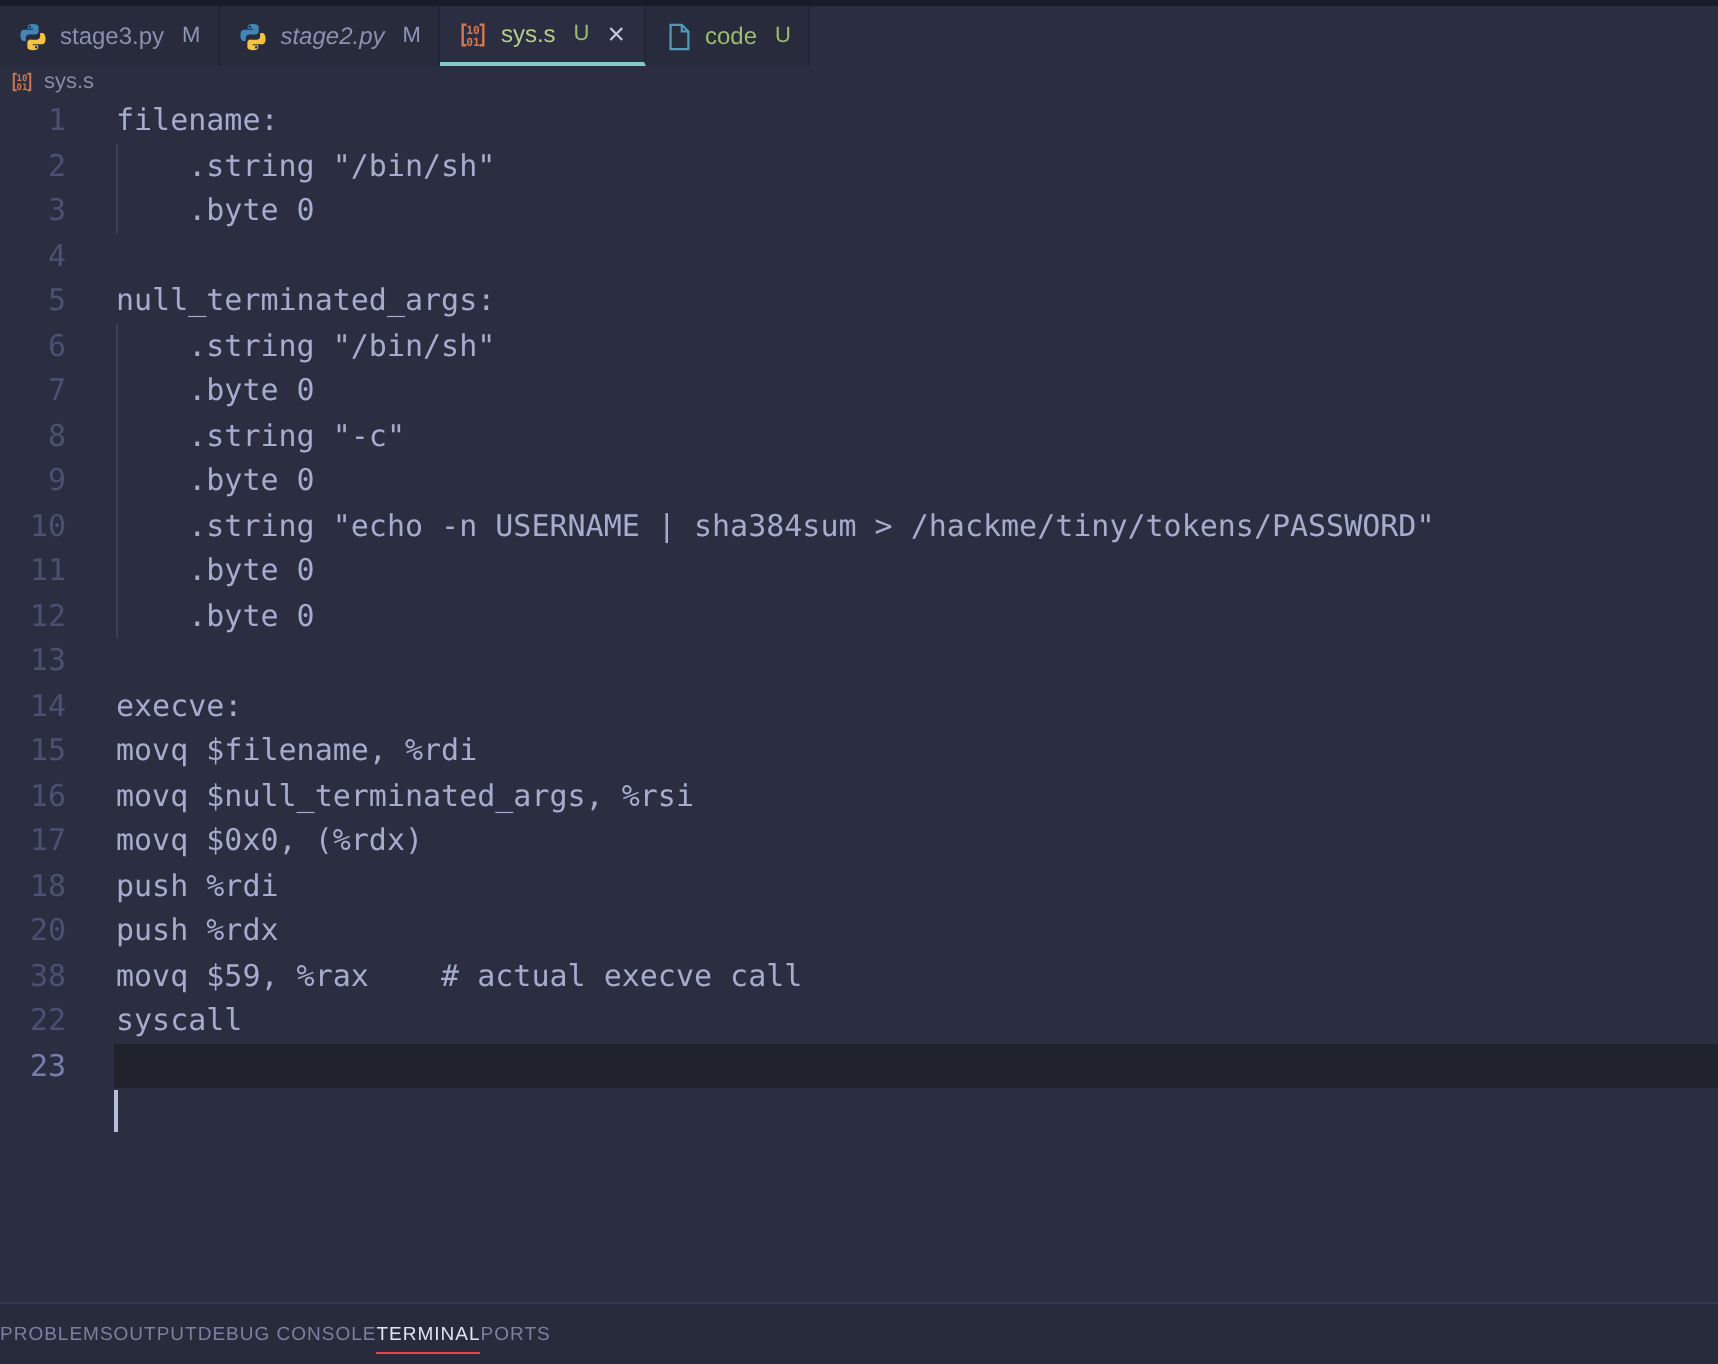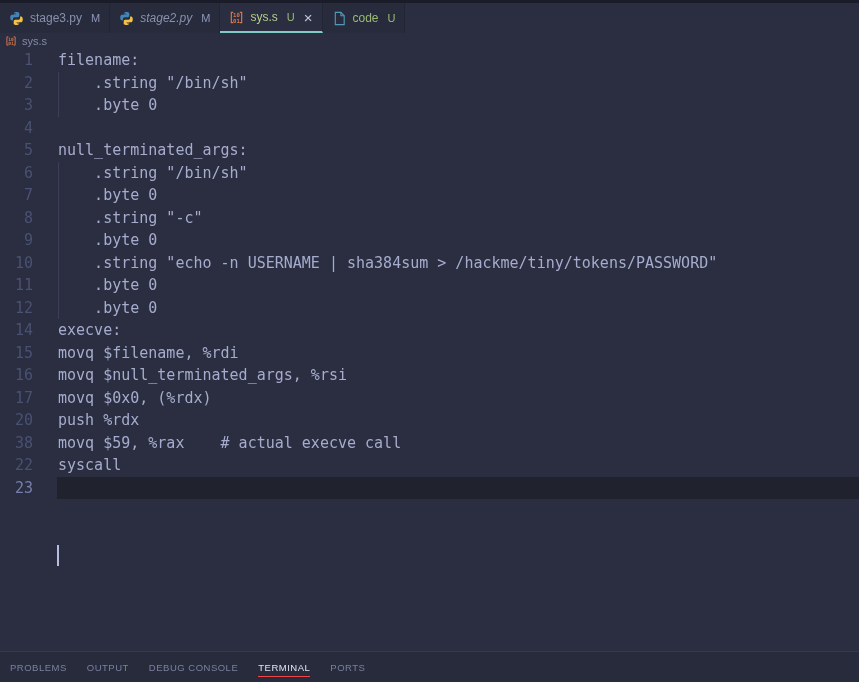--- a/index.html
+++ b/index.html
@@ -40,21 +40,21 @@
   .row.current .code{background:#20232e;}
   .row.current .num{color:#767fae;}
   .guide{position:absolute;left:58px;width:1px;background:#3a4058;}
   .g1{top:22.5px;height:45px;}
   .g2{top:112.5px;height:157.5px;}
   .cursor{position:absolute;left:57px;top:495.5px;width:2px;height:21px;background:#b6bedd;}
 
   
   .panel{position:absolute;left:0;right:0;bottom:0;height:31px;background:#272b3c;
          border-top:1px solid #343a55;box-sizing:border-box;display:flex;align-items:center;}
-  .ptab{font-size:9.5px;letter-spacing:.5px;color:#7b81a0;padding:0 10px;height:100%;
+  .ptab{font-size:9.5px;letter-spacing:.5px;color:#7b81a0;padding:0 0;height:100%;
         display:flex;align-items:center;cursor:pointer;}
   .plabel{padding-bottom:4px;padding-top:4px;white-space:nowrap;}
   .ptab.active{color:#e0e4f2;}
   .ptab.active .plabel{padding-bottom:3px;border-bottom:1px solid #ef4444;}
 </style>
 </head>
 <body>
 
 <div class="app">
   <div class="top-border"></div>
@@ -164,34 +164,42 @@
       </div>
     <div class="row">
         <span class="num">11</span>
         <span class="code">    .byte 0</span>
       </div>
     <div class="row">
         <span class="num">12</span>
         <span class="code">    .byte 0</span>
       </div>
     <div class="row">
+        <span class="num">13</span>
+        <span class="code"></span>
+      </div>
+    <div class="row">
         <span class="num">14</span>
         <span class="code">execve:</span>
       </div>
     <div class="row">
         <span class="num">15</span>
         <span class="code">movq $filename, %rdi</span>
       </div>
     <div class="row">
         <span class="num">16</span>
         <span class="code">movq $null_terminated_args, %rsi</span>
       </div>
     <div class="row">
         <span class="num">17</span>
         <span class="code">movq $0x0, (%rdx)</span>
+      </div>
+    <div class="row">
+        <span class="num">18</span>
+        <span class="code">push %rdi</span>
       </div>
     <div class="row">
         <span class="num">20</span>
         <span class="code">push %rdx</span>
       </div>
     <div class="row">
         <span class="num">38</span>
         <span class="code">movq $59, %rax    # actual execve call</span>
       </div>
     <div class="row">

